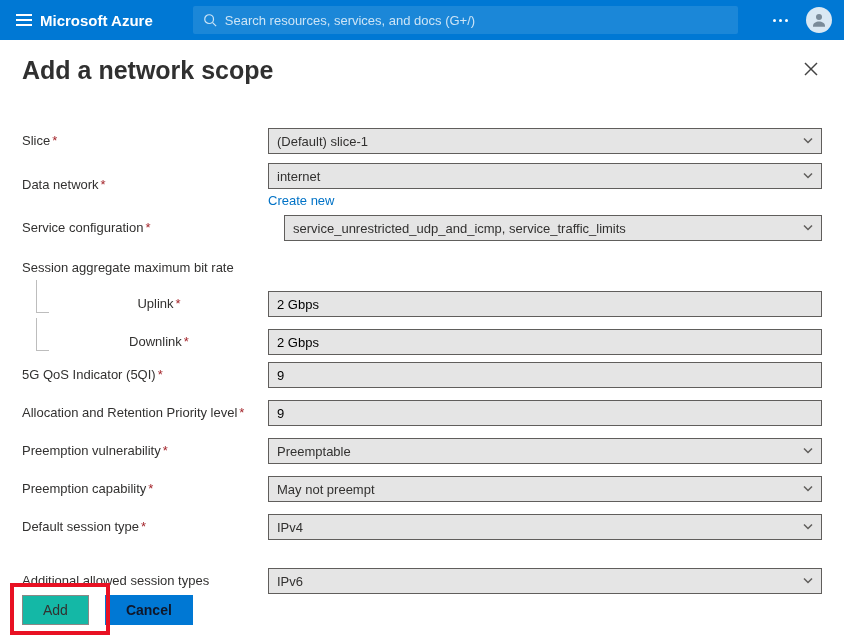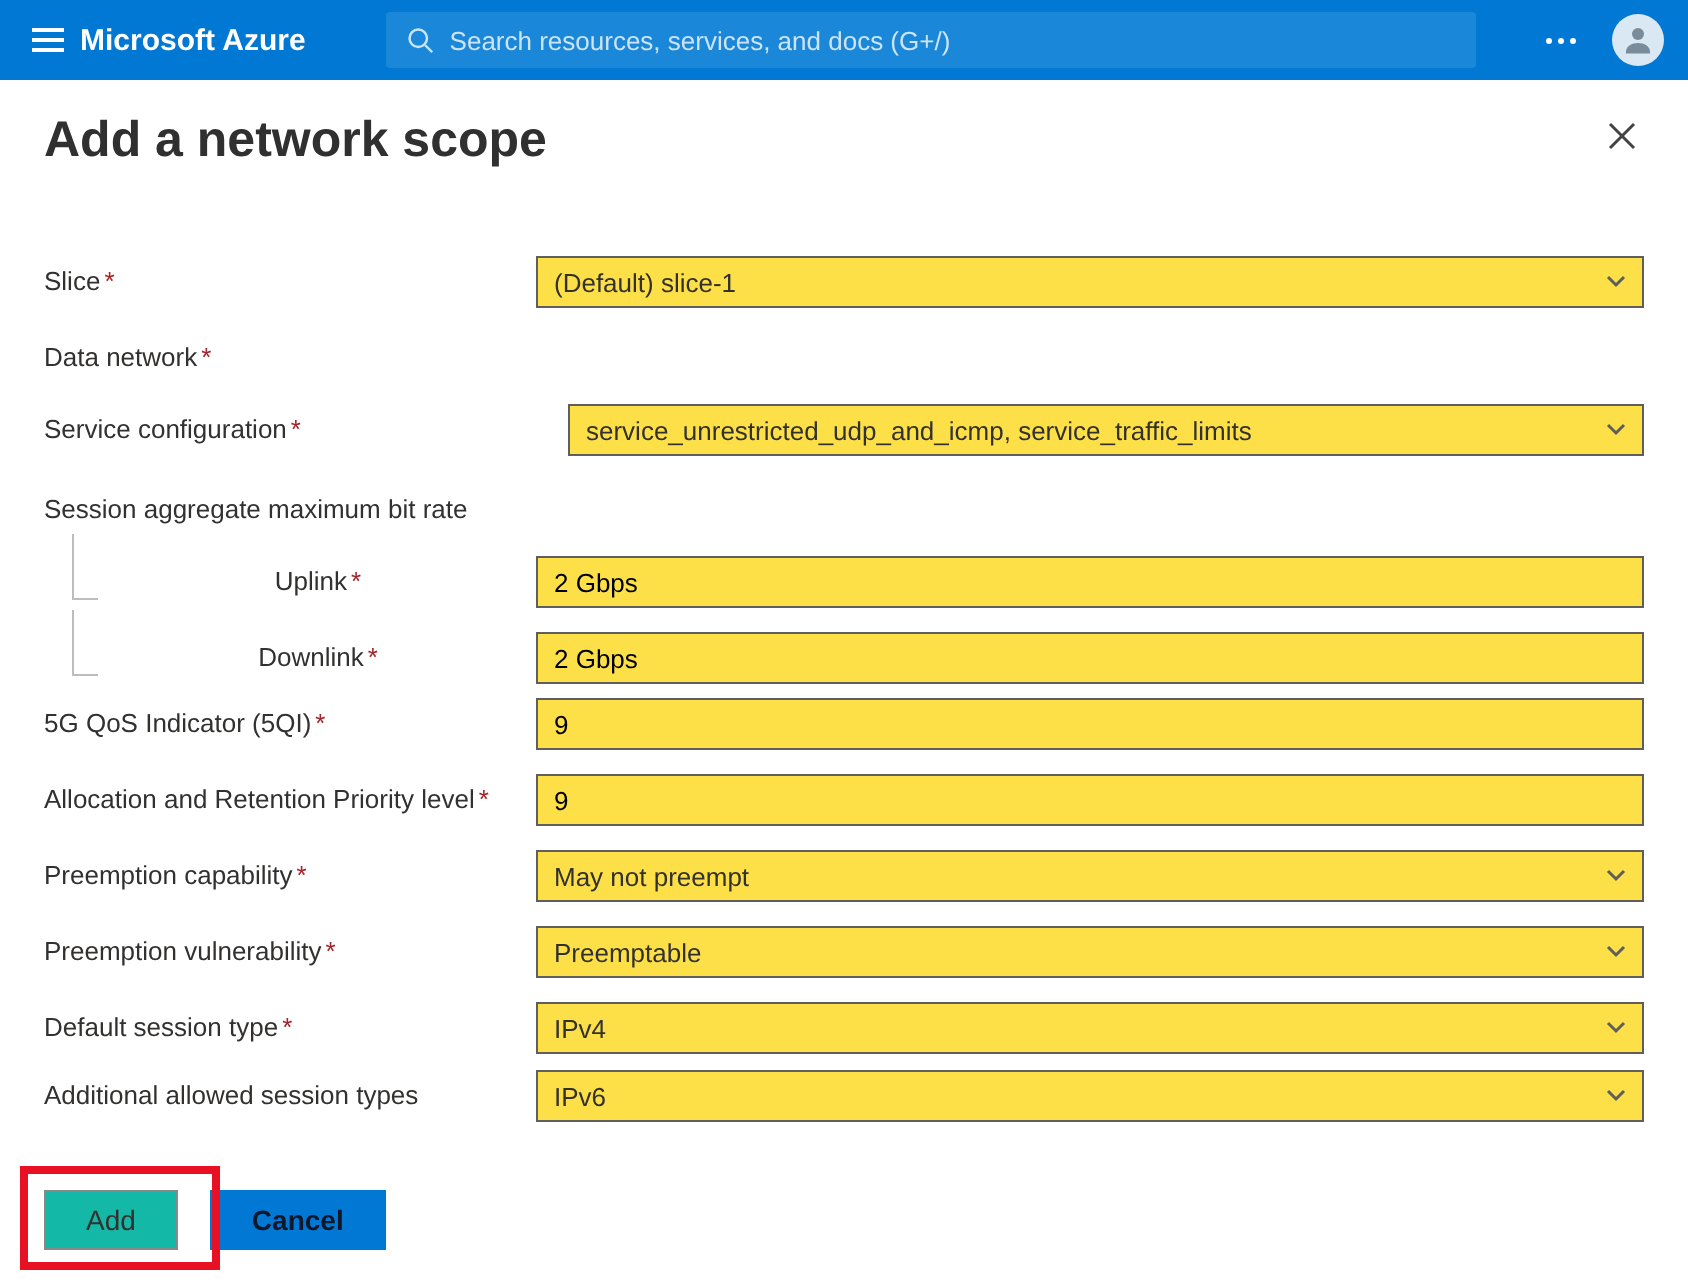--- a/index.html
+++ b/index.html
@@ -35,21 +35,21 @@
     .row .ctrl{ flex:1; }
 
     .tree-indent{ padding-left:38px; position:relative;text-align:center; }
     .tree-indent::before{
       content:""; position:absolute; left:14px; top:-16px; height:32px; width:12px;
       border-left:1px solid #bdbdbd; border-bottom:1px solid #bdbdbd;
     }
 
     .select, .input{
       width:100%; height:26px; border:1px solid #605e5c; font-size:13px; padding:0 8px;
-      display:flex; align-items:center; background:#fde047; cursor:pointer; position:relative;
+      display:flex; align-items:center; background:#e5e5e5; cursor:pointer; position:relative;
     }
     .select .chev{ position:absolute; right:8px; top:50%; transform:translateY(-50%); }
     .chev svg{ width:10px; height:10px; stroke:#605e5c; stroke-width:1.5; fill:none; }
     .input input{ border:0; outline:0; width:100%; font-size:13px; background:transparent; height:100%; }
 
     .linkish{ color:#0072c6; font-size:13px; cursor:pointer; margin-top:4px; display:inline-block; }
     .section-lbl{ font-size:13px; color:#323130; margin-top:4px; }
 
     .stack-tight .row + .row .select,
     .stack-tight .row + .row .input{ border-top:0; }
@@ -116,20 +116,29 @@
           <span>(Default) slice-1</span>
           <span class="chev"><svg viewBox="0 0 10 10">
                 <polyline points="1 3 5 7 9 3"></polyline>
               </svg></span>
         </div>
       </div>
     </div>
 
     <div class="row" style="margin-top:6px;">
       <div class="lbl"><span>Data network</span><span class="req">*</span></div>
+      <div class="ctrl">
+        <div class="select">
+          <span>internet</span>
+          <span class="chev"><svg viewBox="0 0 10 10">
+                <polyline points="1 3 5 7 9 3"></polyline>
+              </svg></span>
+        </div>
+        <span class="linkish">Create new</span>
+      </div>
     </div>
 
     <div class="row" style="margin-top:4px;gap:16px;">
       <div class="lbl"><span>Service configuration</span><span class="req">*</span></div>
       <div class="ctrl">
         <div class="select">
           <span>service_unrestricted_udp_and_icmp, service_traffic_limits</span>
           <span class="chev"><svg viewBox="0 0 10 10">
                 <polyline points="1 3 5 7 9 3"></polyline>
               </svg></span>
@@ -175,56 +184,56 @@
     <div class="row" style="margin-top:6px;">
       <div class="lbl"><span>Allocation and Retention Priority level</span><span class="req">*</span></div>
       <div class="ctrl">
         <div class="input">
           <input type="text" value="9" style="">
         </div>
       </div>
     </div>
 
     <div class="row" style="margin-top:6px;">
+      <div class="lbl"><span>Preemption vulnerability</span><span class="req">*</span></div>
+      <div class="ctrl">
+        <div class="select">
+          <span>Preemptable</span>
+          <span class="chev"><svg viewBox="0 0 10 10">
+                <polyline points="1 3 5 7 9 3"></polyline>
+              </svg></span>
+        </div>
+      </div>
+    </div>
+
+    <div class="row" style="margin-top:6px;">
       <div class="lbl"><span>Preemption capability</span><span class="req">*</span></div>
       <div class="ctrl">
         <div class="select">
           <span>May not preempt</span>
           <span class="chev"><svg viewBox="0 0 10 10">
                 <polyline points="1 3 5 7 9 3"></polyline>
               </svg></span>
         </div>
       </div>
     </div>
 
     <div class="row" style="margin-top:6px;">
-      <div class="lbl"><span>Preemption vulnerability</span><span class="req">*</span></div>
-      <div class="ctrl">
-        <div class="select">
-          <span>Preemptable</span>
-          <span class="chev"><svg viewBox="0 0 10 10">
-                <polyline points="1 3 5 7 9 3"></polyline>
-              </svg></span>
-        </div>
-      </div>
-    </div>
-
-    <div class="row" style="margin-top:6px;">
       <div class="lbl"><span>Default session type</span><span class="req">*</span></div>
       <div class="ctrl">
         <div class="select">
           <span>IPv4</span>
           <span class="chev"><svg viewBox="0 0 10 10">
                 <polyline points="1 3 5 7 9 3"></polyline>
               </svg></span>
         </div>
       </div>
     </div>
 
-    <div class="row" style="margin-top:2px;">
+    <div class="row" style="margin-top:22px;">
       <div class="lbl"><span>Additional allowed session types</span></div>
       <div class="ctrl">
         <div class="select">
           <span>IPv6</span>
           <span class="chev"><svg viewBox="0 0 10 10">
                 <polyline points="1 3 5 7 9 3"></polyline>
               </svg></span>
         </div>
       </div>
     </div>

